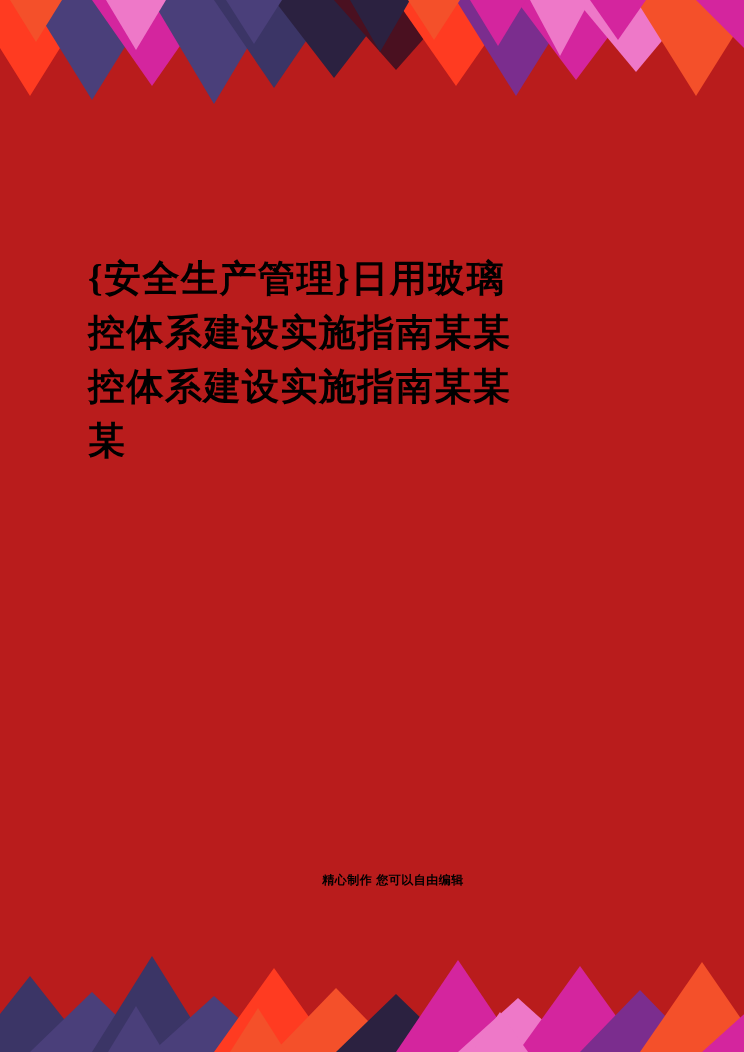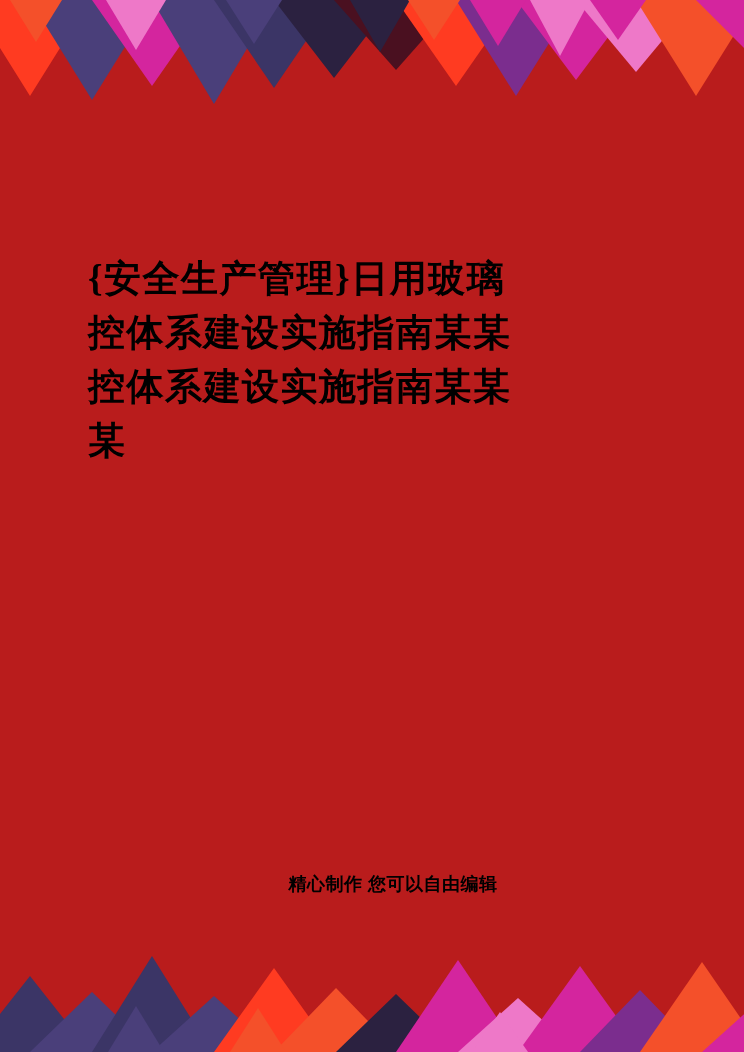--- a/index.html
+++ b/index.html
@@ -66,21 +66,21 @@
     font-family: "Liberation Sans", sans-serif;
     font-weight: 700;
     font-size: 20px;
     color: #000000;
     letter-spacing: 0.5px;
   }
   .footer-note {
     margin-top: 10px;
     font-family: "Liberation Sans", sans-serif;
     font-weight: 700;
-    font-size: 18px;
+    font-size: 12px;
     color: #000000;
     letter-spacing: 0.5px;
     padding-left: 42px;
   }
 </style>
 </head>
 <body>
 
 <div class="page">
 

